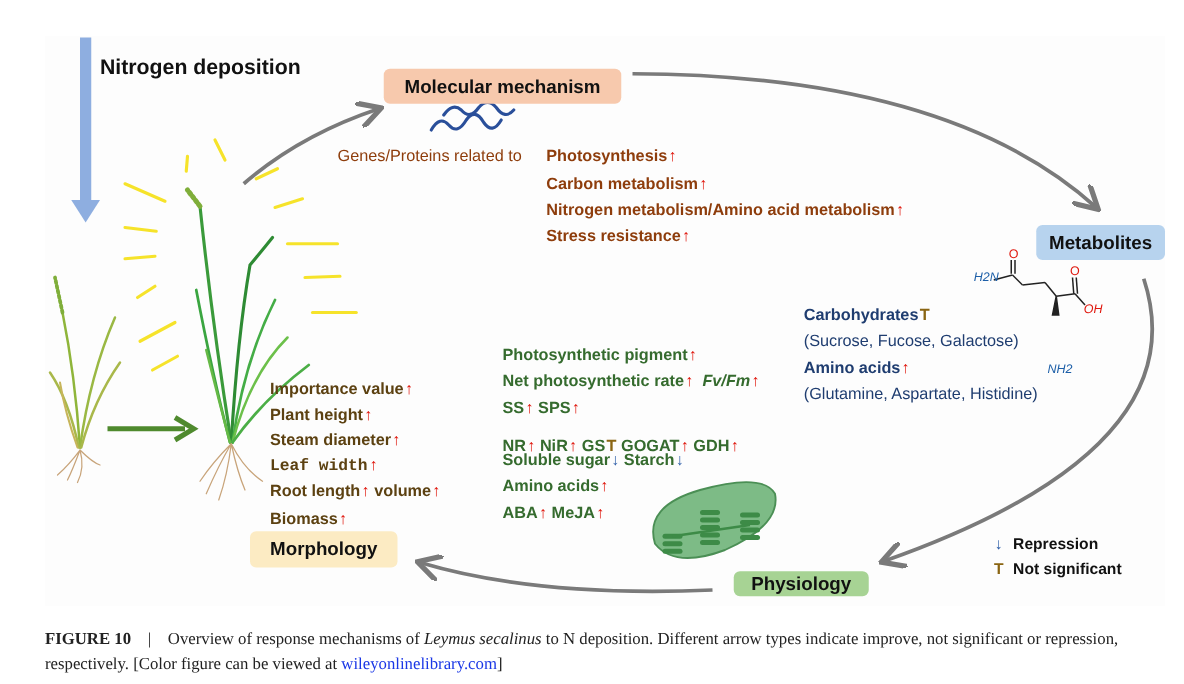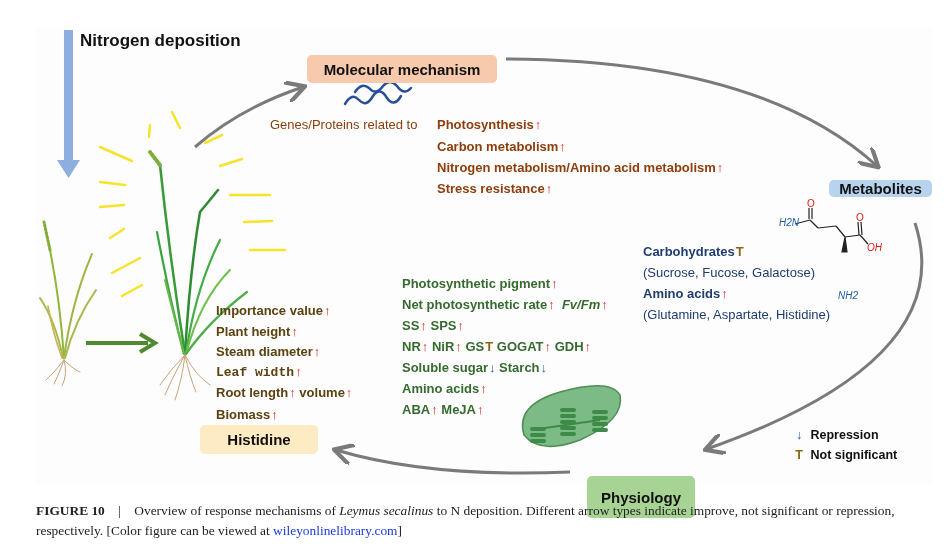--- a/index.html
+++ b/index.html
@@ -1,23 +1,23 @@
 <!DOCTYPE html>
 <html><head>
 <meta charset="utf-8">
 <style>
   html, body { margin: 0; padding: 0; background: #ffffff; }
   body { width: 947px; height: 547px; position: relative; overflow: hidden; font-family: "Liberation Sans", sans-serif; }
   .panel { position: absolute; left: 36px; top: 29px; width: 896px; height: 456px; background: #fdfdfd; }
   .abs { position: absolute; white-space: nowrap; }
-  .title-n { left: 80px; top: 31px; font-size: 17px; font-weight: bold; color: #111; }
+  .title-n { left: 80px; top: 44px; font-size: 17px; font-weight: bold; color: #111; }
   .box { position: absolute; border-radius: 5px; font-weight: bold; font-size: 15px; color: #111; display: flex; align-items: center; justify-content: center; }
   .box-mol { left: 307px; top: 55px; width: 190px; height: 28px; background: #f7c9ad; }
-  .box-met { left: 829px; top: 180px; width: 103px; height: 17px; background: #b7d3ee; }
-  .box-phy { left: 587px; top: 457px; width: 108px; height: 42px; background: #a7d394; margin-top: 19px; }
+  .box-met { left: 829px; top: 180px; width: 103px; height: 28px; background: #b7d3ee; }
+  .box-phy { left: 587px; top: 457px; width: 108px; height: 20px; background: #a7d394; }
   .box-mor { left: 200px; top: 425px; width: 118px; height: 29px; background: #fcebc3; }
   .mol-item { position: absolute; font-weight: bold; font-size: 13px; color: #8e3d0c; }
 
   .met-text { position: absolute; font-size: 13px; line-height: 21px; color: #1f3d70; }
   .met-head { font-weight: bold; }
 
   .phy-item { position: absolute; left: 402px; font-weight: bold; font-size: 13px; color: #356b2e; }
   .mor-item { position: absolute; left: 216px; font-weight: bold; font-size: 13px; color: #5c4111; }
 
   .arr { display: inline-block; font-weight: bold; margin-left: 1px; }
@@ -135,21 +135,21 @@
       <path d="M538,429 L600,420" stroke="#3d8b47" stroke-width="2"></path>
     </g>
   </g>
 </svg>
 
 <div class="abs title-n">Nitrogen deposition</div>
 
 <div class="box box-mol">Molecular mechanism</div>
 <div class="box box-met">Metabolites</div>
 <div class="box box-phy">Physiology</div>
-<div class="box box-mor">Histidine</div>
+<div class="box box-mor">Morphology</div>
 
 <div class="abs" style="left:270px; top:117px; font-size:13px; color:#8e3d0c;">Genes/Proteins related to</div>
 <div id="mol-items">
     <div class="mol-item" style="left: 437px; top: 117px;"><span><span>Photosynthesis</span><span class="arr arr-up">↑</span></span></div>
     <div class="mol-item" style="left: 437px; top: 139px;"><span><span>Carbon metabolism</span><span class="arr arr-up">↑</span></span></div>
     <div class="mol-item" style="left: 437px; top: 160px;"><span><span>Nitrogen metabolism/Amino acid metabolism</span><span class="arr arr-up">↑</span></span></div>
     <div class="mol-item" style="left: 437px; top: 181px;"><span><span>Stress resistance</span><span class="arr arr-up">↑</span></span></div>
   </div>
 
 <div id="met-items">
@@ -162,21 +162,21 @@
 <div class="abs" style="left:779px; top:217px; font-size:10px; font-style:italic; color:#1d5fa8;">H2N</div>
 <div class="abs" style="left:807px; top:198px; font-size:10px; color:#e0190f;">O</div>
 <div class="abs" style="left:856px; top:212px; font-size:10px; color:#e0190f;">O</div>
 <div class="abs" style="left:867px; top:242px; font-size:10px; font-style:italic; color:#e0190f;">OH</div>
 <div class="abs" style="left:838px; top:254px; font-size:10px; font-style:italic; color:#1d5fa8;margin-top:36px;">NH2</div>
 
 <div id="phy-items">
     <div class="phy-item" style="top: 276px;"><span><span>Photosynthetic pigment</span><span class="arr arr-up">↑</span></span></div>
     <div class="phy-item" style="top: 297px;"><span><span>Net photosynthetic rate</span><span class="arr arr-up">↑</span></span>&nbsp;&nbsp;<span><span style="font-style: italic;">Fv/Fm</span><span class="arr arr-up">↑</span></span></div>
     <div class="phy-item" style="top: 318px;"><span><span>SS</span><span class="arr arr-up">↑</span></span>&nbsp;<span><span>SPS</span><span class="arr arr-up">↑</span></span></div>
-    <div class="phy-item" style="top: 339px;"><span><span>NR</span><span class="arr arr-up">↑</span></span>&nbsp;<span><span>NiR</span><span class="arr arr-up">↑</span></span>&nbsp;<span><span>GS</span><span class="arr arr-ns">T</span></span>&nbsp;<span><span>GOGAT</span><span class="arr arr-up">↑</span></span>&nbsp;<span><span>GDH</span><span class="arr arr-up">↑</span></span></div>
+    <div class="phy-item" style="top: 349px;"><span><span>NR</span><span class="arr arr-up">↑</span></span>&nbsp;<span><span>NiR</span><span class="arr arr-up">↑</span></span>&nbsp;<span><span>GS</span><span class="arr arr-ns">T</span></span>&nbsp;<span><span>GOGAT</span><span class="arr arr-up">↑</span></span>&nbsp;<span><span>GDH</span><span class="arr arr-up">↑</span></span></div>
     <div class="phy-item" style="top: 360px;"><span><span>Soluble sugar</span><span class="arr arr-down">↓</span></span>&nbsp;<span><span>Starch</span><span class="arr arr-down">↓</span></span></div>
     <div class="phy-item" style="top: 381px;"><span><span>Amino acids</span><span class="arr arr-up">↑</span></span></div>
     <div class="phy-item" style="top: 402px;"><span><span>ABA</span><span class="arr arr-up">↑</span></span>&nbsp;<span><span>MeJA</span><span class="arr arr-up">↑</span></span></div>
   </div>
 <div id="mor-items">
     <div class="mor-item" style="top: 303px;"><span><span>Importance value</span><span class="arr arr-up">↑</span></span></div>
     <div class="mor-item" style="top: 323.5px;"><span><span>Plant height</span><span class="arr arr-up">↑</span></span></div>
     <div class="mor-item" style="top: 344px;"><span><span>Steam diameter</span><span class="arr arr-up">↑</span></span></div>
     <div class="mor-item" style="top: 364.5px; font-family: Liberation Mono, monospace;"><span><span>Leaf width</span><span class="arr arr-up">↑</span></span></div>
     <div class="mor-item" style="top: 385px;"><span><span>Root length</span><span class="arr arr-up">↑</span></span>&nbsp;<span><span>volume</span><span class="arr arr-up">↑</span></span></div>

